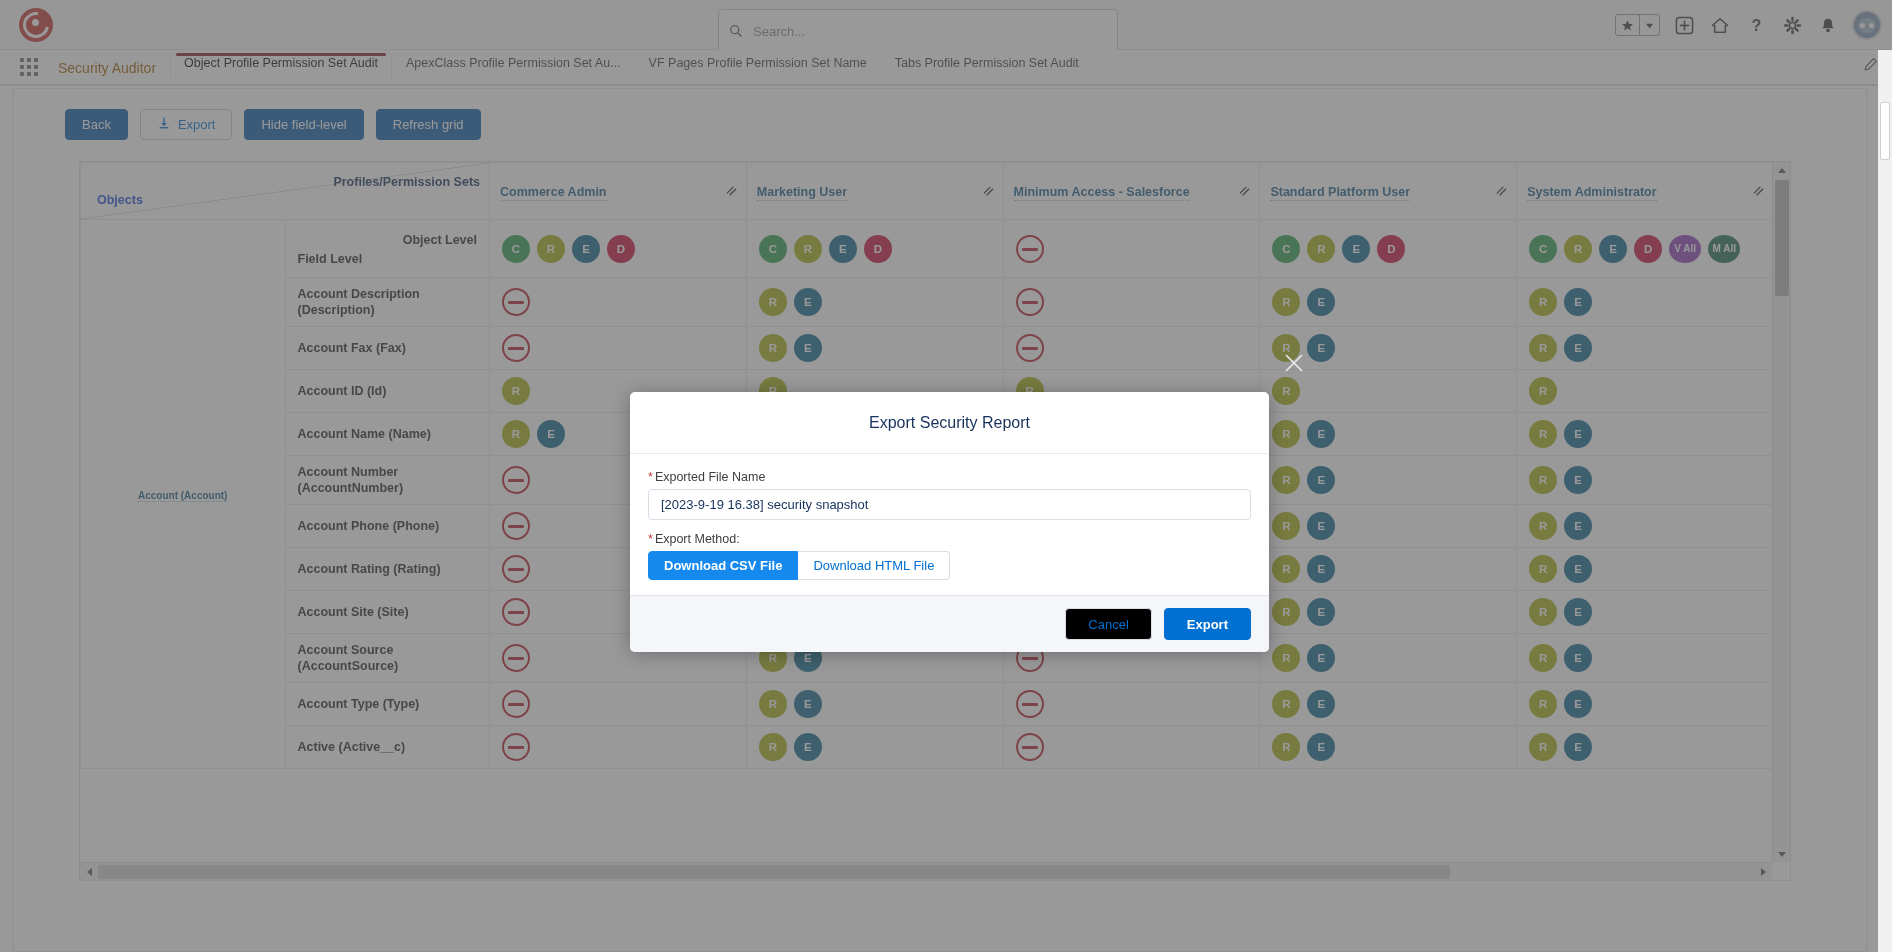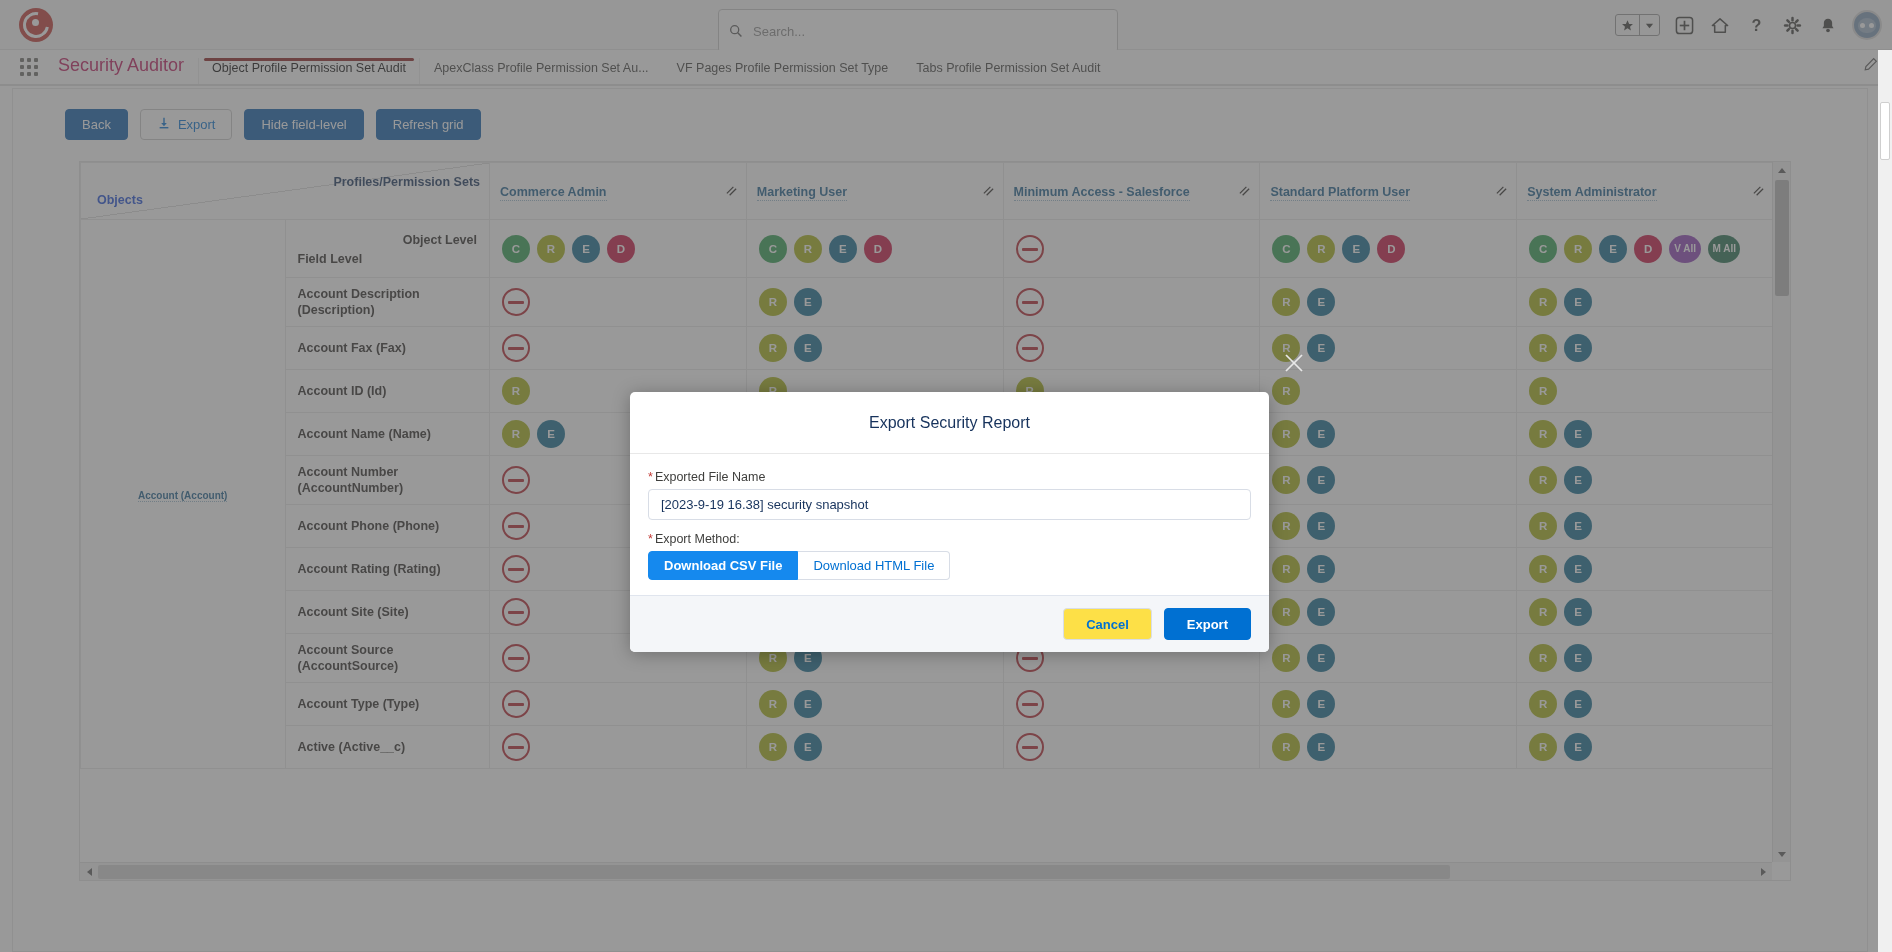--- a/index.html
+++ b/index.html
@@ -71,23 +71,23 @@
   
   .appnav {
     position:absolute; top:50px; left:0; width:1892px; height:36px;
     background:#fff; border-bottom: 2px solid #e0e0e0;
     display:flex; align-items:flex-end;
   }
   .waffle { width:58px; display:flex; align-items:center; justify-content:center; height:34px; cursor:pointer;}
   .waffle-grid { display:grid; grid-template-columns: repeat(3,4px); gap:3px; }
   .waffle-grid i { width:4px; height:4px; background:#706e6b; border-radius:1px; display:block; }
   .appname {
-    font-size:18px; color:#be185d; font-weight:400; padding: 0 14px 8px 0; white-space:nowrap;
-  }
-  .tabs { display:flex; align-items:flex-end; height:34px; }
+    font-size:14px; color:#a16207; font-weight:400; padding: 0 14px 8px 0; white-space:nowrap;
+  }
+  .tabs { display:flex; align-items:center; height:34px; }
   .tab {
     font-size:12.5px; color:#3e3e3c; padding: 0 14px 9px 14px; white-space:nowrap; cursor:pointer; position:relative;
   }
   .tab.active { color:#080707; }
   .tab.active::before {
     content:""; position:absolute; left:6px; right:6px; top:-3px; height:3px; background:#8c1d1d; border-radius:2px;
   }
   .tab.active::after {
     content:""; position:absolute; left:0; right:0; top:-3px; bottom:0;
     border-left:1px solid #ececec; border-right:1px solid #ececec; pointer-events:none;
@@ -230,21 +230,21 @@
     font-family:"Liberation Sans", sans-serif; outline:none;
   }
   .method-row { display:flex; margin-top:4px; }
   .mbtn {
     font-size:13px; height:29px; padding: 0 15px; display:flex; align-items:center; cursor:pointer;
     border:1px solid #d8dde6;
   }
   .mbtn.sel { background:#1589ee; color:#fff; border-color:#1589ee; border-radius:4px 0 0 4px; font-weight:bold;}
   .mbtn.unsel { background:#fff; color:#0070d2; border-left:0; border-radius:0 4px 4px 0; }
   .mbtn-foot { font-size:13px; height:32px; padding:0 22px; border-radius:4px; display:flex; align-items:center; cursor:pointer;}
-  .mbtn-foot.cancel { background:#fde047; color:#0070d2; border:1px solid #d8dde6;font-weight:bold;}
+  .mbtn-foot.cancel { background:#000000; color:#0070d2; border:1px solid #d8dde6;}
   .mbtn-foot.export { background:#0070d2; color:#fff; border:1px solid #0070d2; font-weight:bold;}
   .mclose {
     position:absolute; right: -38px; top: -42px; width:26px; height:26px;
     cursor:pointer; color:#e8e8e8;
     display:flex; align-items:center; justify-content:center;
   }
 </style>
 </head>
 <body>
 
@@ -336,21 +336,21 @@
           <i></i>
           <i></i>
           <i></i>
           <i></i>
         </div>
     </div>
     <div class="appname">Security Auditor</div>
     <div class="tabs">
       <div class="tab active">Object Profile Permission Set Audit</div>
       <div class="tab">ApexClass Profile Permission Set Au...</div>
-      <div class="tab">VF Pages Profile Permission Set Type</div>
+      <div class="tab">VF Pages Profile Permission Set Name</div>
       <div class="tab">Tabs Profile Permission Set Audit</div>
     </div>
     <div class="pencil">
       <svg width="15" height="15" viewBox="0 0 16 16">
           <path d="M11.4 1.8l2.8 2.8-8.3 8.3-3.5.7.7-3.5z" fill="none" stroke="#5a5a5a" stroke-width="1.3"></path>
         </svg>
     </div>
   </div>
 
   <div class="page">

